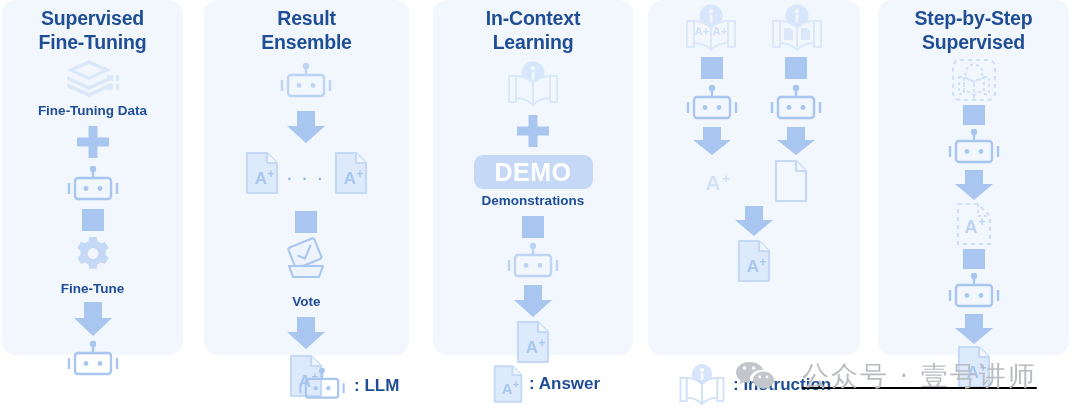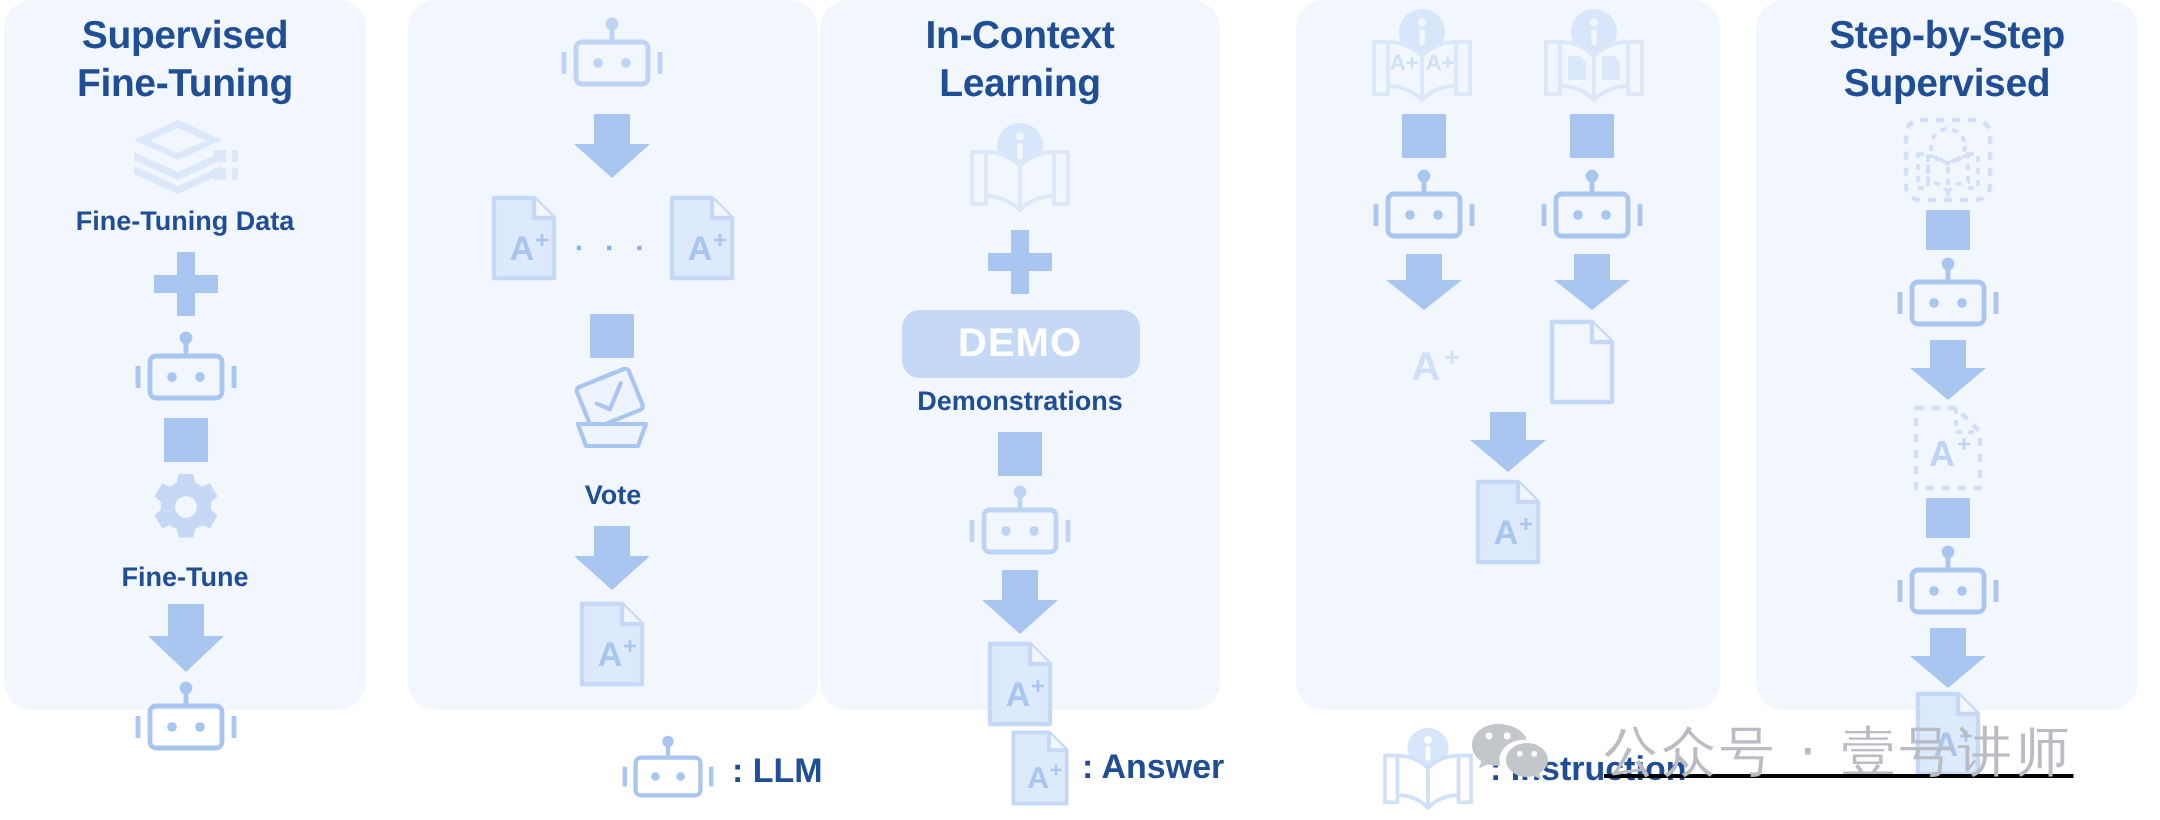--- a/index.html
+++ b/index.html
@@ -10,21 +10,21 @@
   }
   .board{position:absolute;left:0;top:0;width:1080px;height:410px;}
 
   .panel{
     position:absolute;top:0;height:355px;
     background:#f2f6fd;border-radius:14px;
     display:flex;flex-direction:column;align-items:center;
   }
   .panel.p1{left:2px;width:181px;}
   .panel.p2{left:204px;width:205px;}
-  .panel.p3{left:410px;width:200px;align-items:center;}
+  .panel.p3{left:433px;width:200px;align-items:center;}
   .panel.p4{left:648px;width:212px;}
   .panel.p5{left:878px;width:191px;}
 
   .ptitle{
     margin-top:6px;
     color:#1f4e96;font-weight:bold;font-size:19.5px;line-height:24px;
     text-align:center;letter-spacing:-0.2px;white-space:pre-line;
   }
 
   .flow{display:flex;flex-direction:column;align-items:center;}
@@ -34,21 +34,21 @@
     color:#1f4e96;font-weight:bold;font-size:13.5px;line-height:16px;
     text-align:center;white-space:nowrap;
   }
 
   .sq{width:22px;height:22px;background:#a8c6f0;}
   .sq.tall{height:20px;}
 
   svg{display:block;overflow:visible;}
 
   
-  .legend{position:absolute;left:12px;top:362px;width:878px;height:48px;padding-left:28px;}
+  .legend{position:absolute;left:0;top:362px;width:878px;height:48px;padding-left:28px;}
   .legitem{position:absolute;display:flex;align-items:center;gap:5px;}
   .legitem .ltext{
     color:#1f4e96;font-weight:bold;font-size:17px;white-space:nowrap;
   }
   .leg1{left:295px;top:6px;}
   .leg2{left:492px;top:2px;}
   .leg3{left:676px;top:0px;}
 
   
   .wm{
@@ -59,21 +59,21 @@
     color:#b9bcc2;font-size:27px;letter-spacing:2px;white-space:nowrap;
     font-family:"DejaVu Sans",sans-serif;
   }
   .dots{
     color:#8db2e8;font-size:15px;font-weight:bold;letter-spacing:3px;
     display:flex;align-items:center;height:54px;padding:0 7px;
   }
   .demo-badge{
     width:119px;height:34px;border-radius:9px;background:#c5d9f6;
     display:flex;align-items:center;justify-content:center;
-    color:#ffffff;font-weight:bold;font-size:20px;letter-spacing:0.5px;
+    color:#ffffff;font-weight:bold;font-size:25px;letter-spacing:0.5px;
   }
 </style>
 </head>
 <body>
 
 <div class="board">
 
   <div class="panel p1">
     <div class="ptitle">Supervised
 Fine-Tuning</div>
@@ -136,20 +136,22 @@
           <circle cx="22" cy="22.5" r="2.4" fill="#a8c6f0"></circle>
           <circle cx="36" cy="22.5" r="2.4" fill="#a8c6f0"></circle>
           <line x1="5" y1="17" x2="5" y2="28" stroke="#a8c6f0" stroke-width="2.4"></line>
           <line x1="53" y1="17" x2="53" y2="28" stroke="#a8c6f0" stroke-width="2.4"></line>
         </svg>
       </span>
     </div>
   </div>
 
   <div class="panel p2">
+    <div class="ptitle">Result
+Ensemble</div>
 
     <div class="flow" style="margin-top:9px;">
       <span>
         <svg width="58" height="40" viewBox="0 0 58 40">
           <line x1="29" y1="3" x2="29" y2="12" stroke="#bdd4f4" stroke-width="2.4"></line>
           <circle cx="29" cy="3" r="3.2" fill="#bdd4f4"></circle>
           <rect x="11" y="12" width="36" height="21" rx="3" fill="none" stroke="#bdd4f4" stroke-width="2.4"></rect>
           <circle cx="22" cy="22.5" r="2.4" fill="#bdd4f4"></circle>
           <circle cx="36" cy="22.5" r="2.4" fill="#bdd4f4"></circle>
           <line x1="5" y1="17" x2="5" y2="28" stroke="#bdd4f4" stroke-width="2.4"></line>

